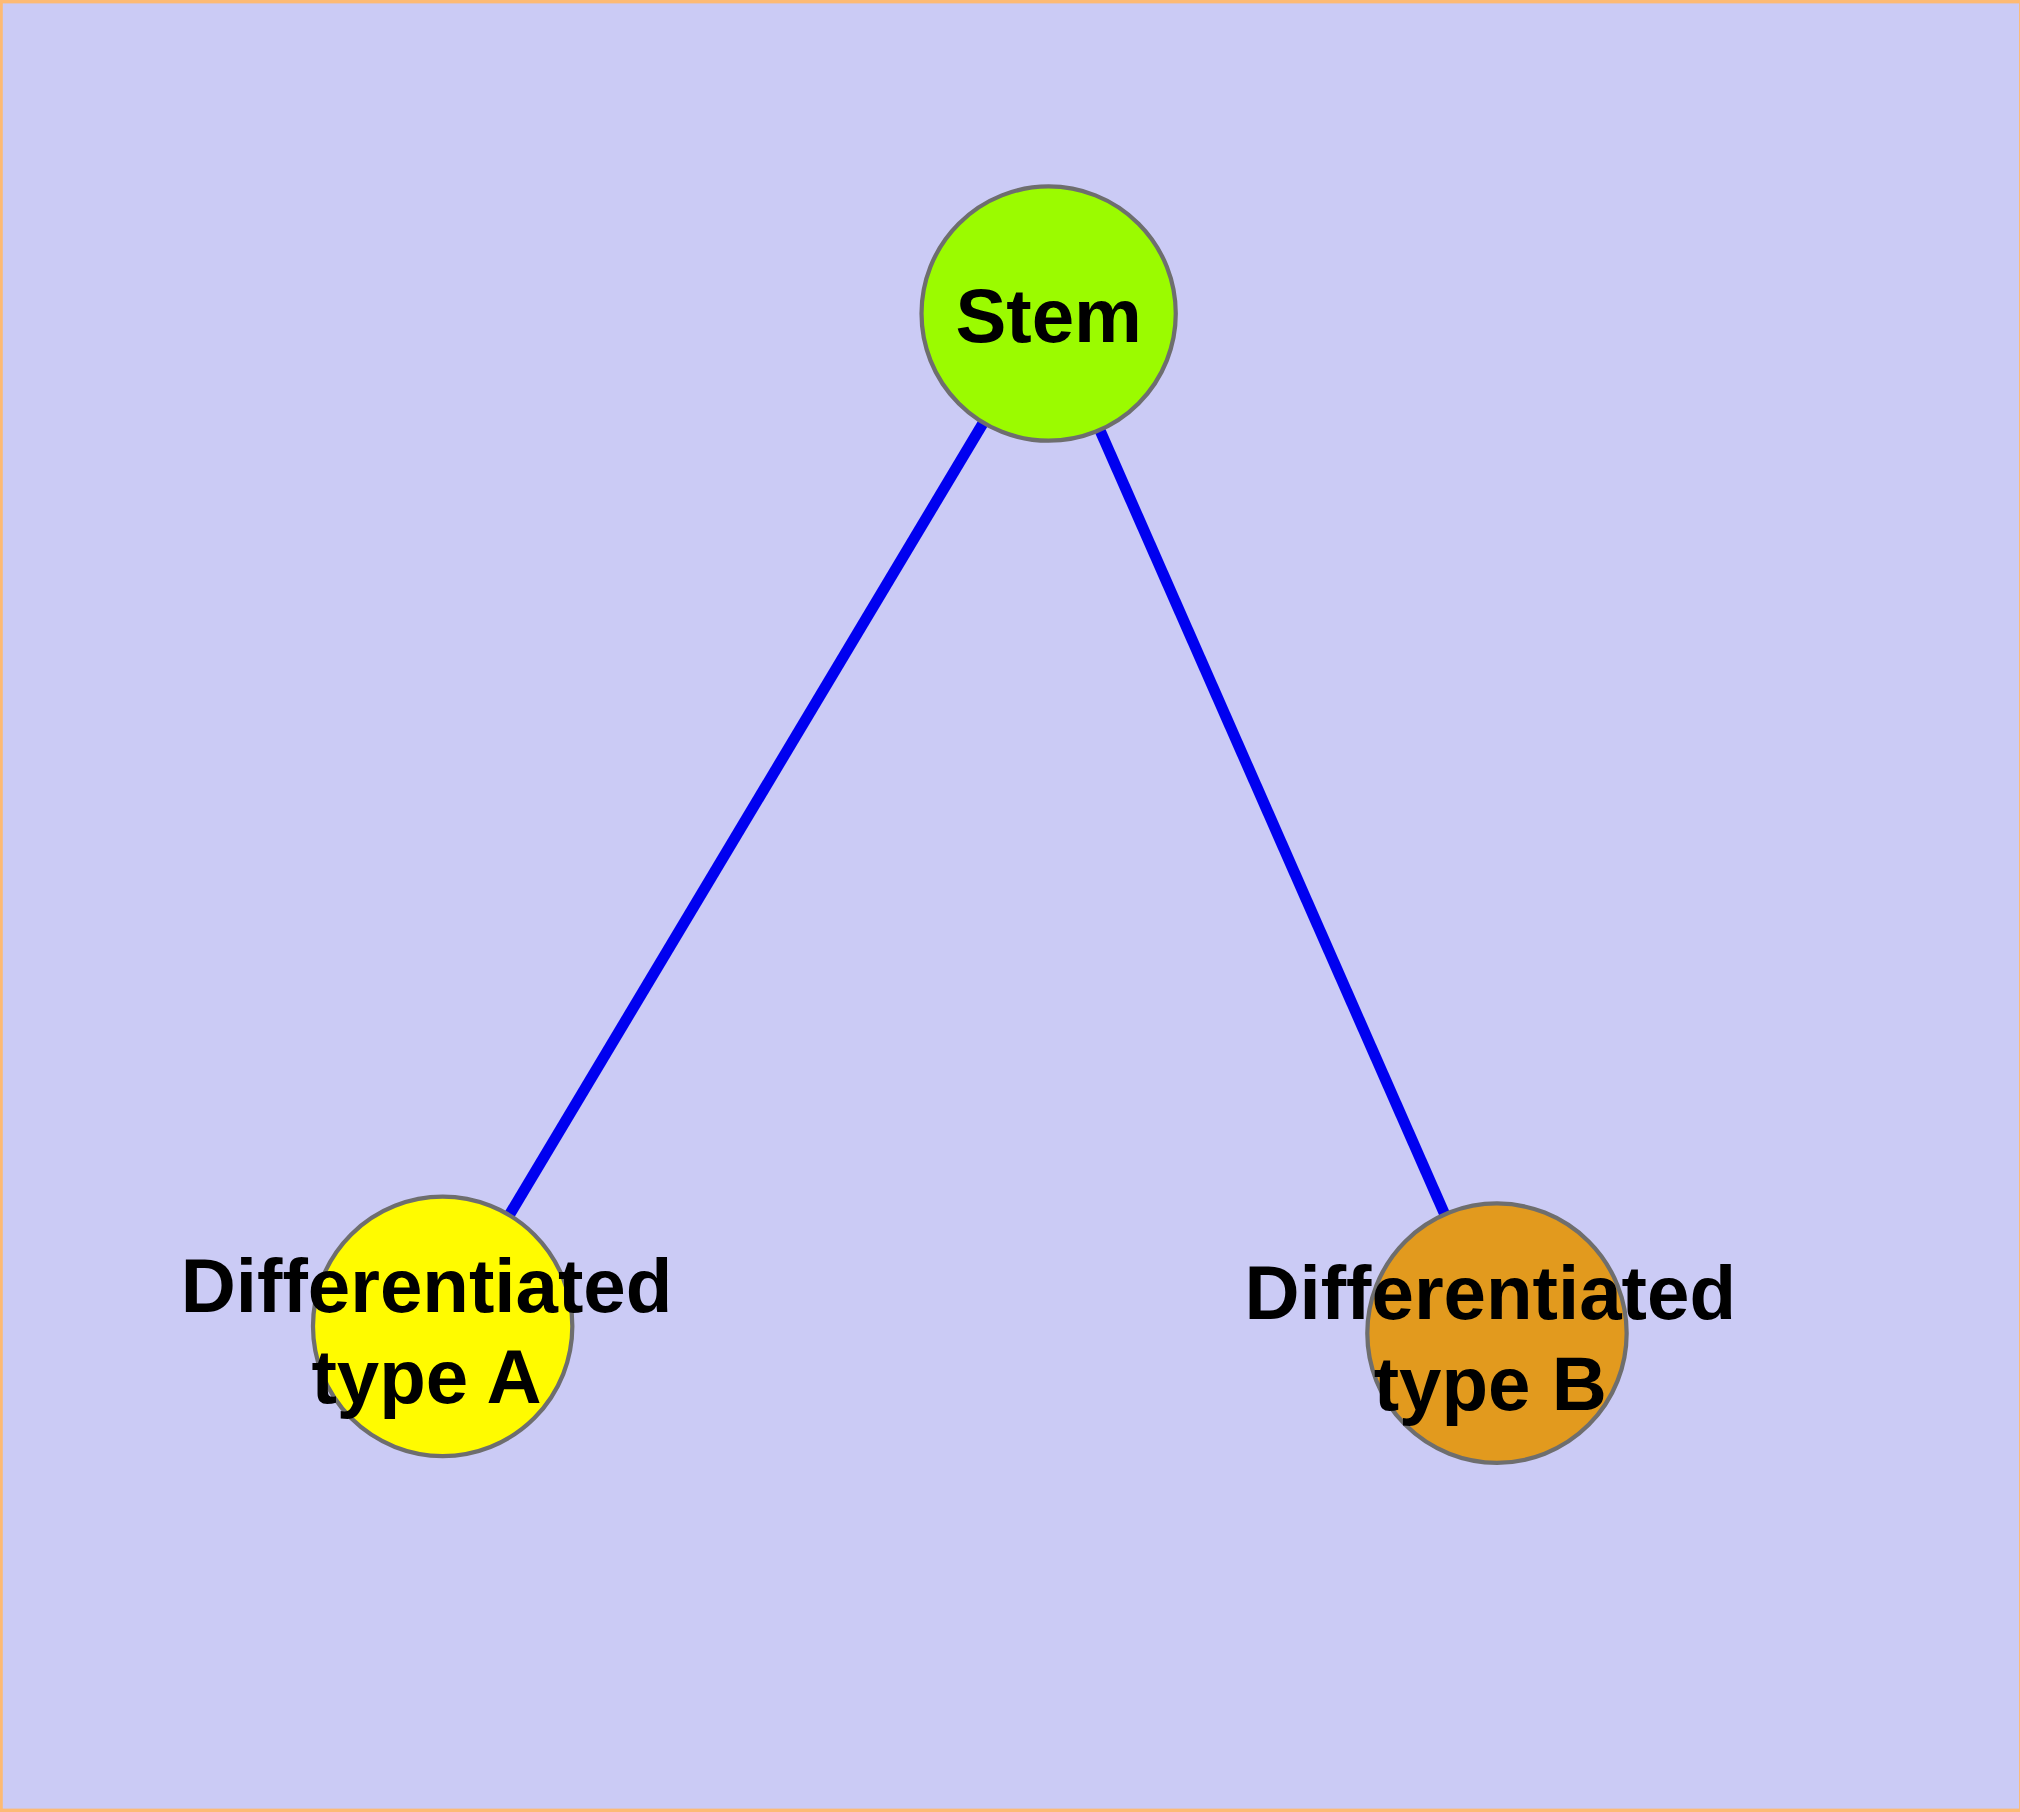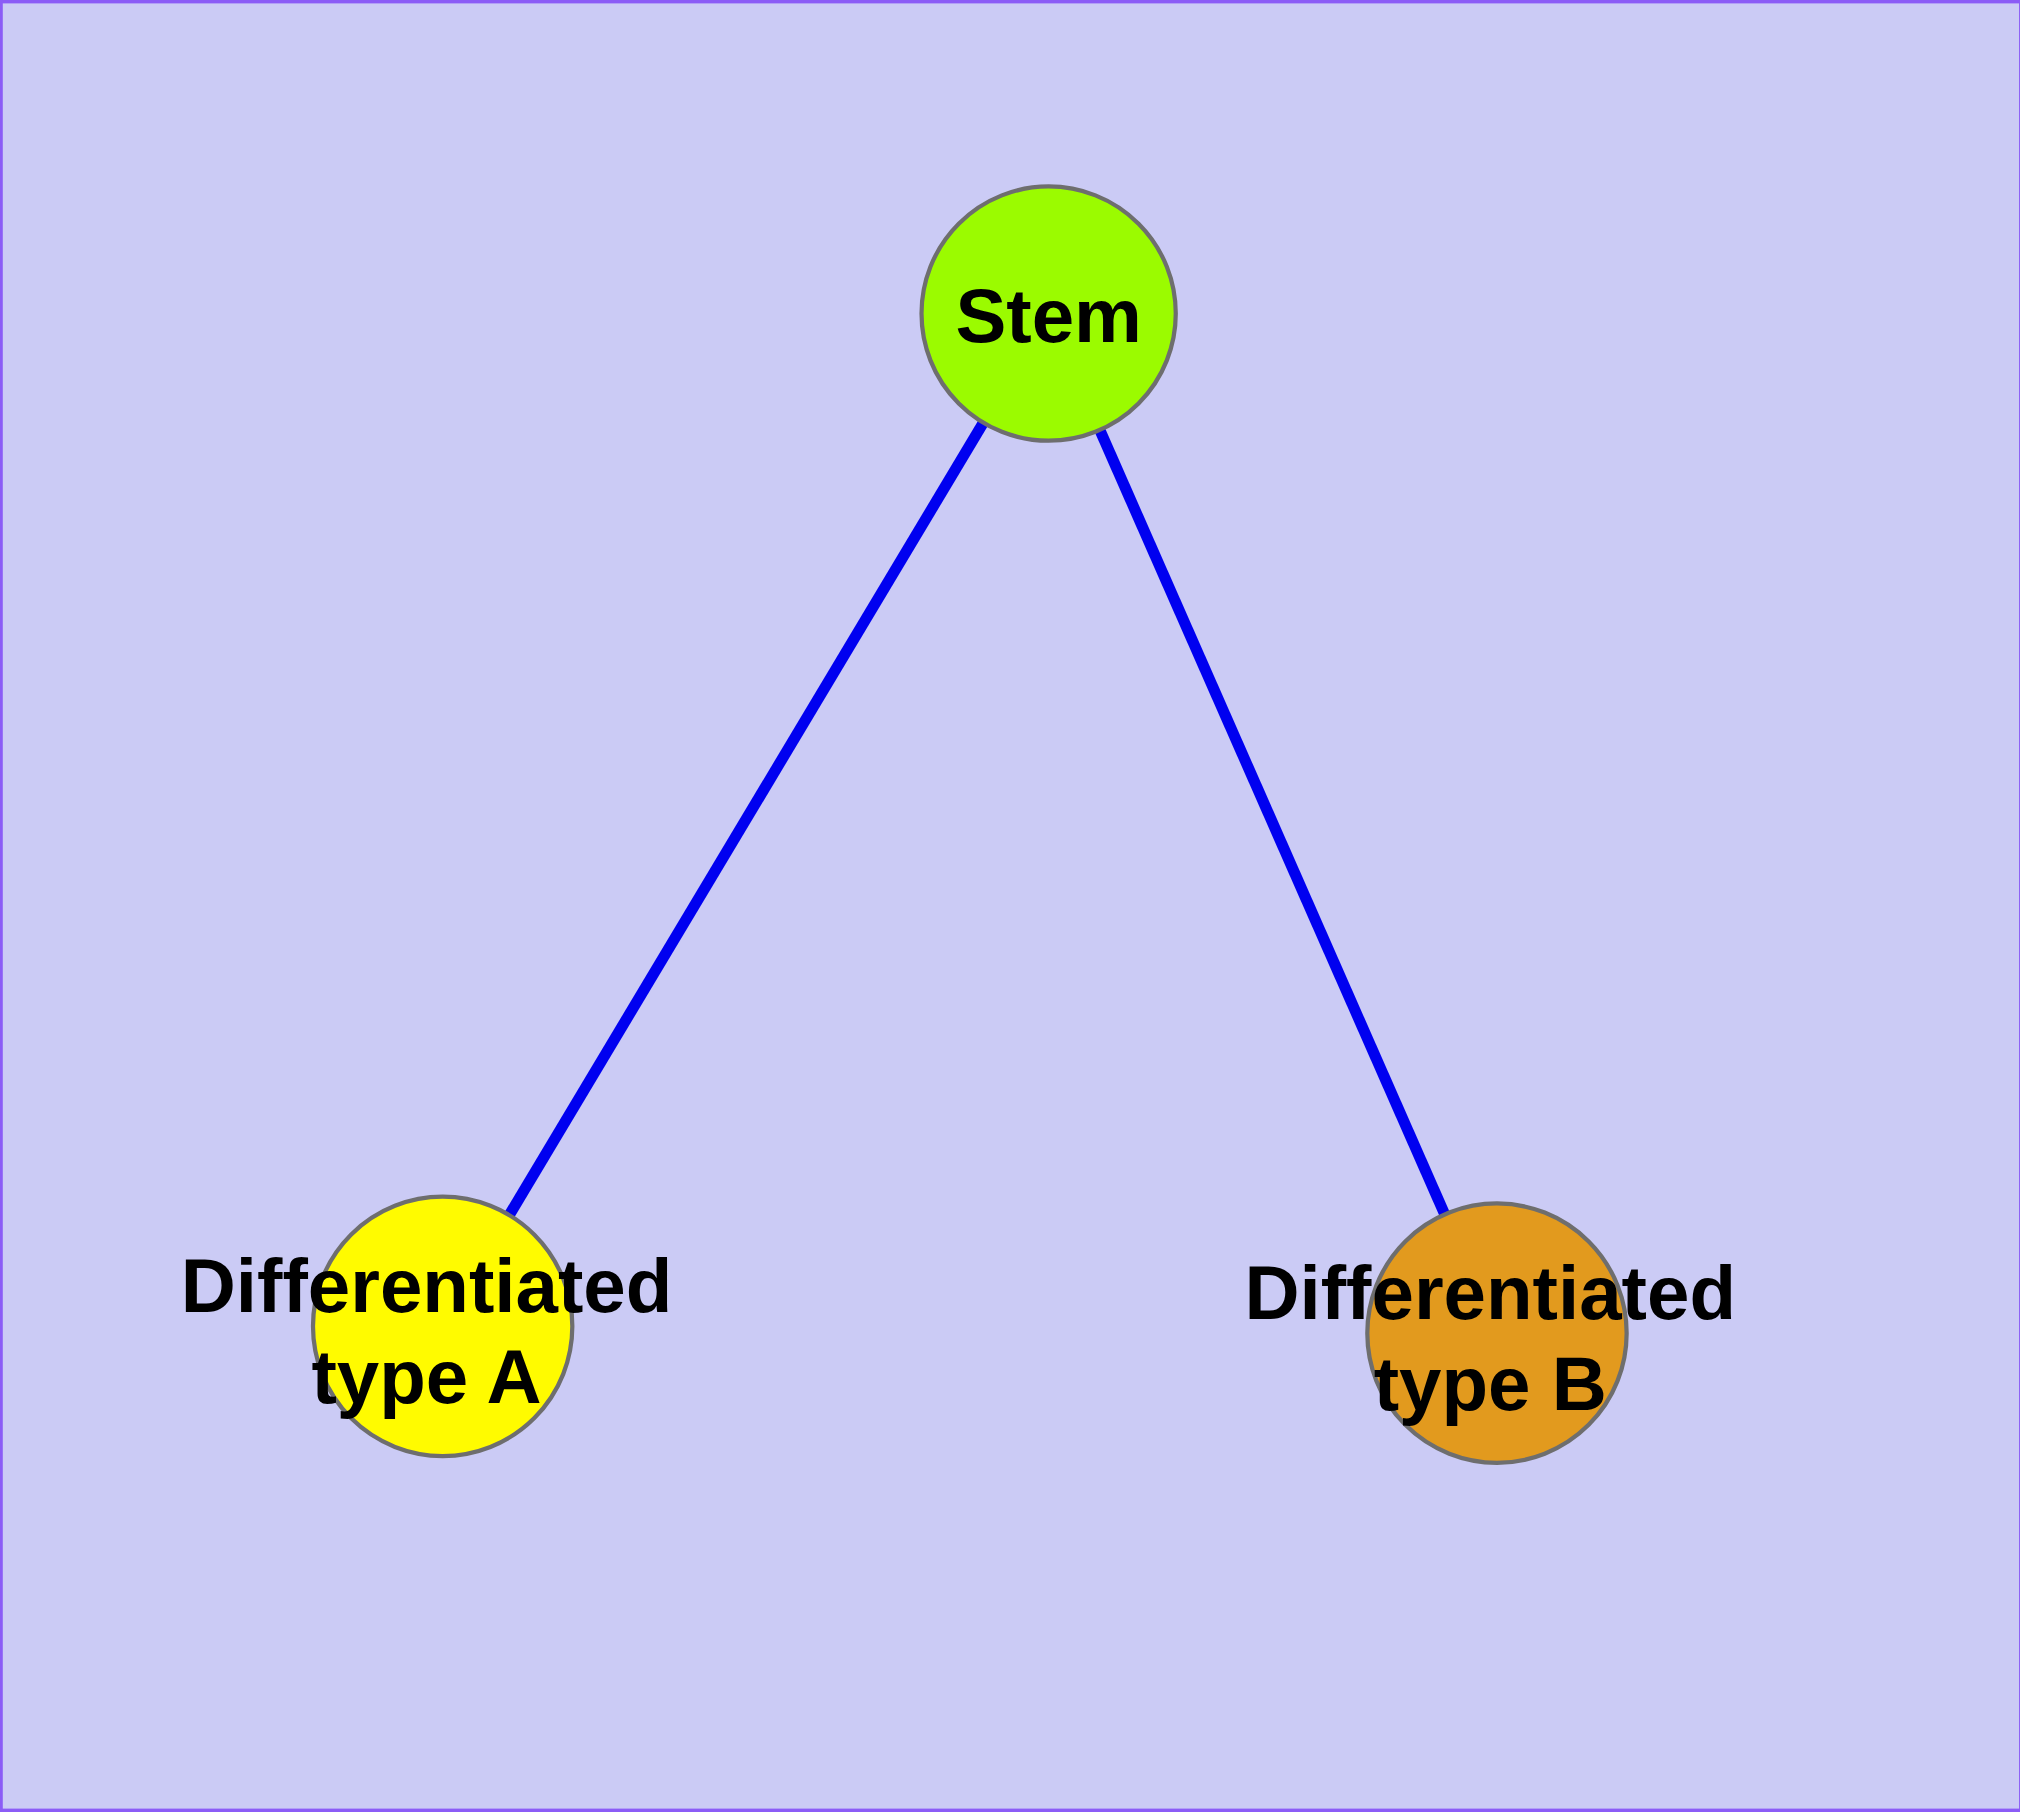--- a/index.html
+++ b/index.html
@@ -4,21 +4,21 @@
 <style>
   html, body {
     margin: 0;
     padding: 0;
     background: #ffffff;
   }
   .canvas {
     position: relative;
     width: 2021px;
     height: 1812px;
-    background: #8b5cf6;
+    background: #fdba74;
     font-family: "Liberation Sans", sans-serif;
     overflow: hidden;
   }
   .diagram-svg {
     position: absolute;
     left: 0;
     top: 0;
   }
   .edge {
     stroke-width: 13;

